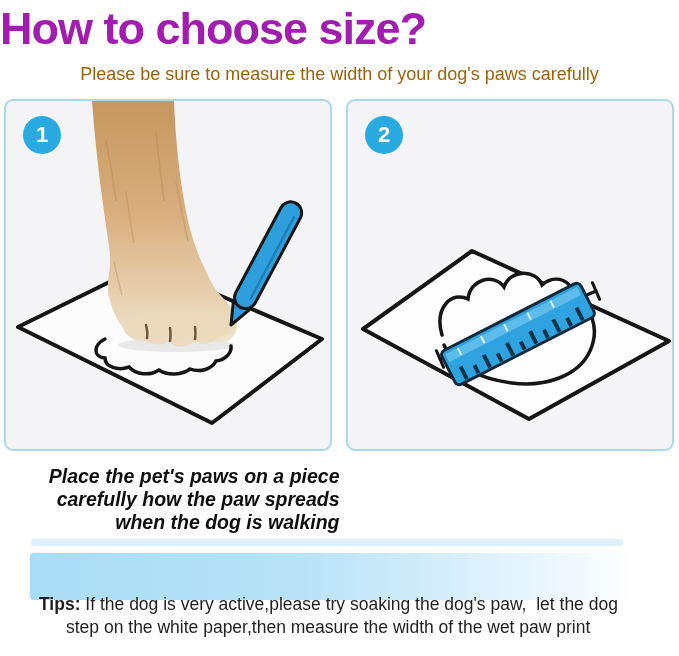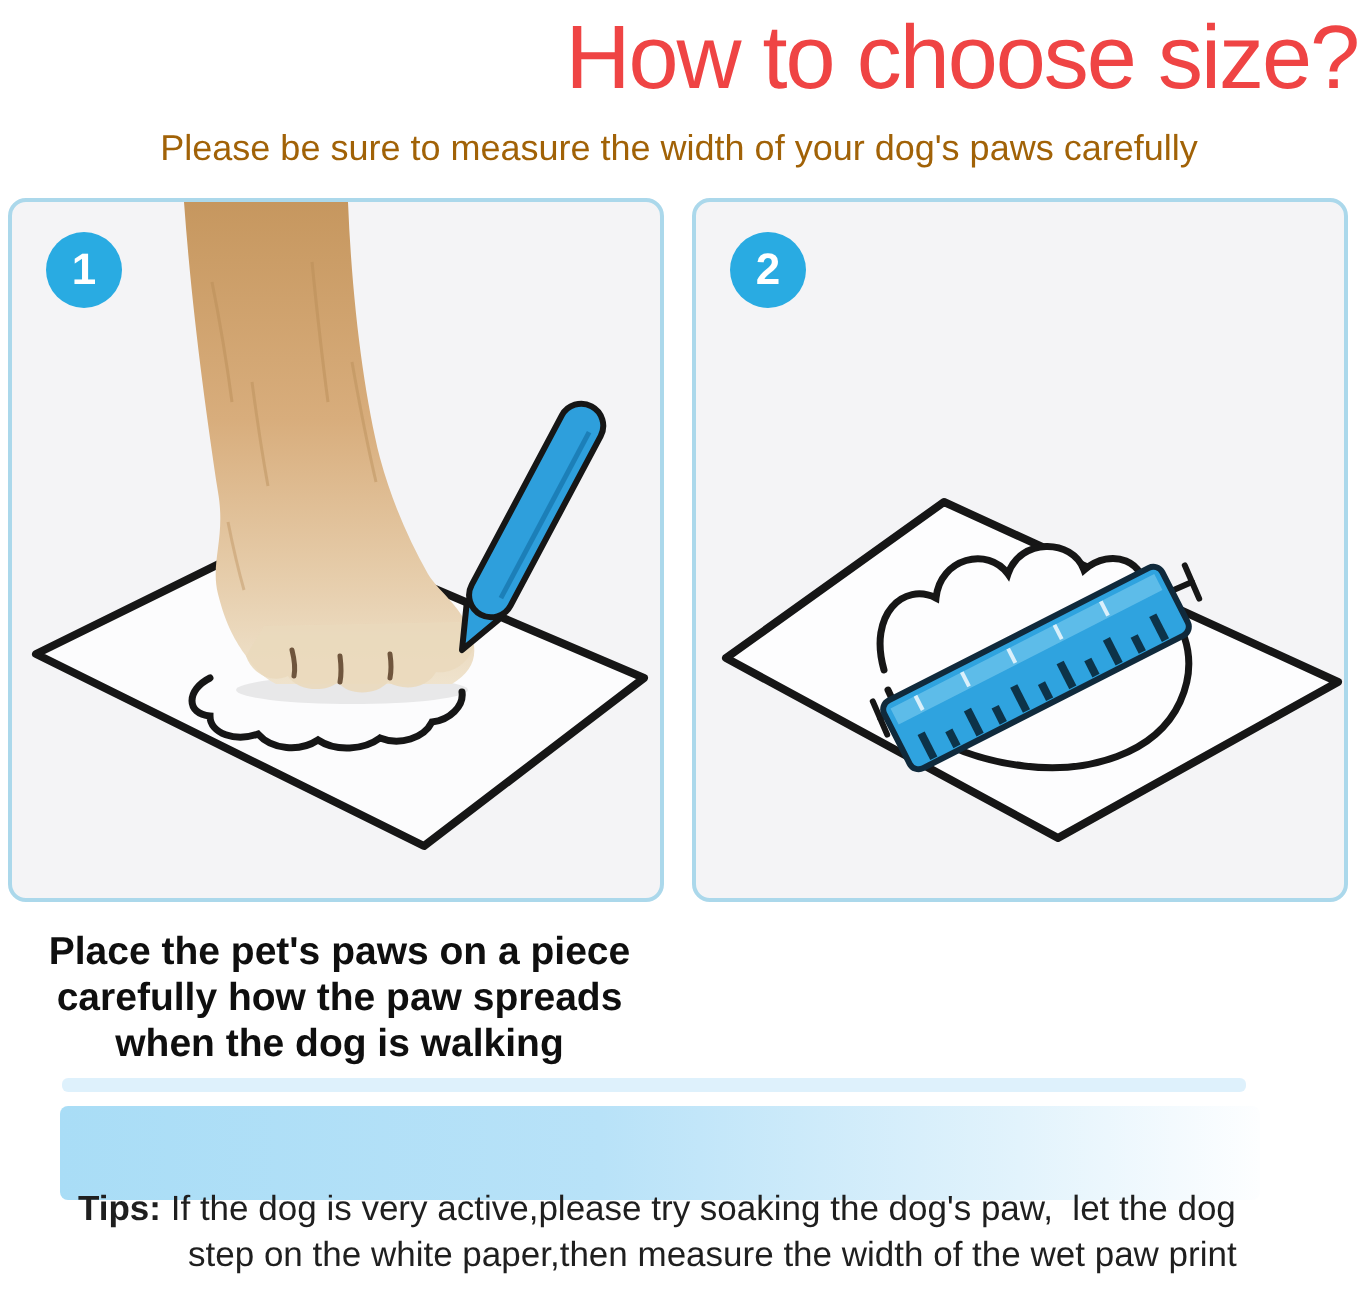--- a/index.html
+++ b/index.html
@@ -8,23 +8,23 @@
     background:#ffffff;
     font-family:"Liberation Sans", sans-serif;
     overflow:hidden;
     color:#1a1a1a;
   }
   .page{width:679px;height:656px;position:relative;}
 
   
   .title{
     margin:0;padding-top:3px;
-    text-align:right;
-    font-size:45px;line-height:52px;font-weight:400;
-    color:#ef4444;letter-spacing:-1px;
+    text-align:left;
+    font-size:45px;line-height:52px;font-weight:700;
+    color:#a21caf;letter-spacing:-1px;
   }
   .subtitle{
     margin-top:7px;
     text-align:center;
     font-size:18px;line-height:24px;
     color:#a16207;
   }
 
   
   .panels{
@@ -47,44 +47,45 @@
     color:#ffffff;font-size:22px;font-weight:700;
     display:flex;align-items:center;justify-content:center;
     z-index:3;
   }
   .panel svg{position:absolute;left:0;top:0;}
 
   
   .captions{display:flex;margin-top:14px;}
   .caption{
     width:339.5px;
-    text-align:center;
+    text-align:right;
     font-weight:700;
     font-size:19.5px;line-height:23px;
     color:#0f0f0f;
+    font-style:italic;
   }
   .caption.center2{padding-top:24px;box-sizing:border-box;}
 
   
   .tips-strip{
     margin:5px 0 0 31px;
     width:592px;height:7px;border-radius:3px;
     background:#d8eefb;opacity:.85;
   }
   .tips-box{
     margin:7px 0 0 30px;
     width:600px;height:47px;
     border-radius:4px;
     background:linear-gradient(90deg,#a9ddf6 0%,#b8e2f8 45%,#e2f3fc 80%,#fdfeff 100%);
     font-size:17.5px;line-height:23px;color:#1f1f1f;
     box-sizing:border-box;padding-top:1px;
   }
   .tips-line1{white-space:pre-wrap;padding-left:9px;margin-top:39px;}
   .tips-line1 b{font-weight:700;}
-  .tips-line2{padding-left:36px;white-space:pre-wrap;margin-left:28px;}
+  .tips-line2{padding-left:36px;white-space:pre-wrap;}
 </style>
 </head>
 <body>
 
 <div class="page">
 
   <h1 class="title">How to choose size?</h1>
 
   <div class="subtitle">
     <div>Please be sure to measure the width of your dog's paws carefully</div>

